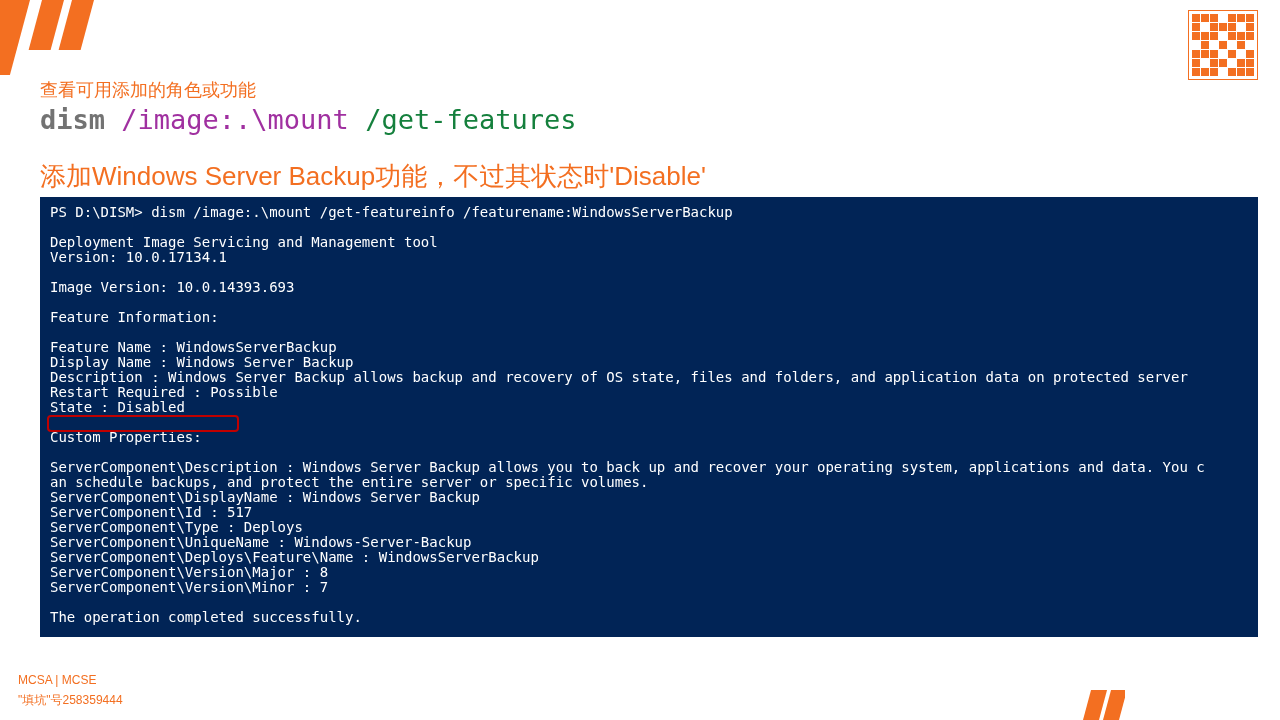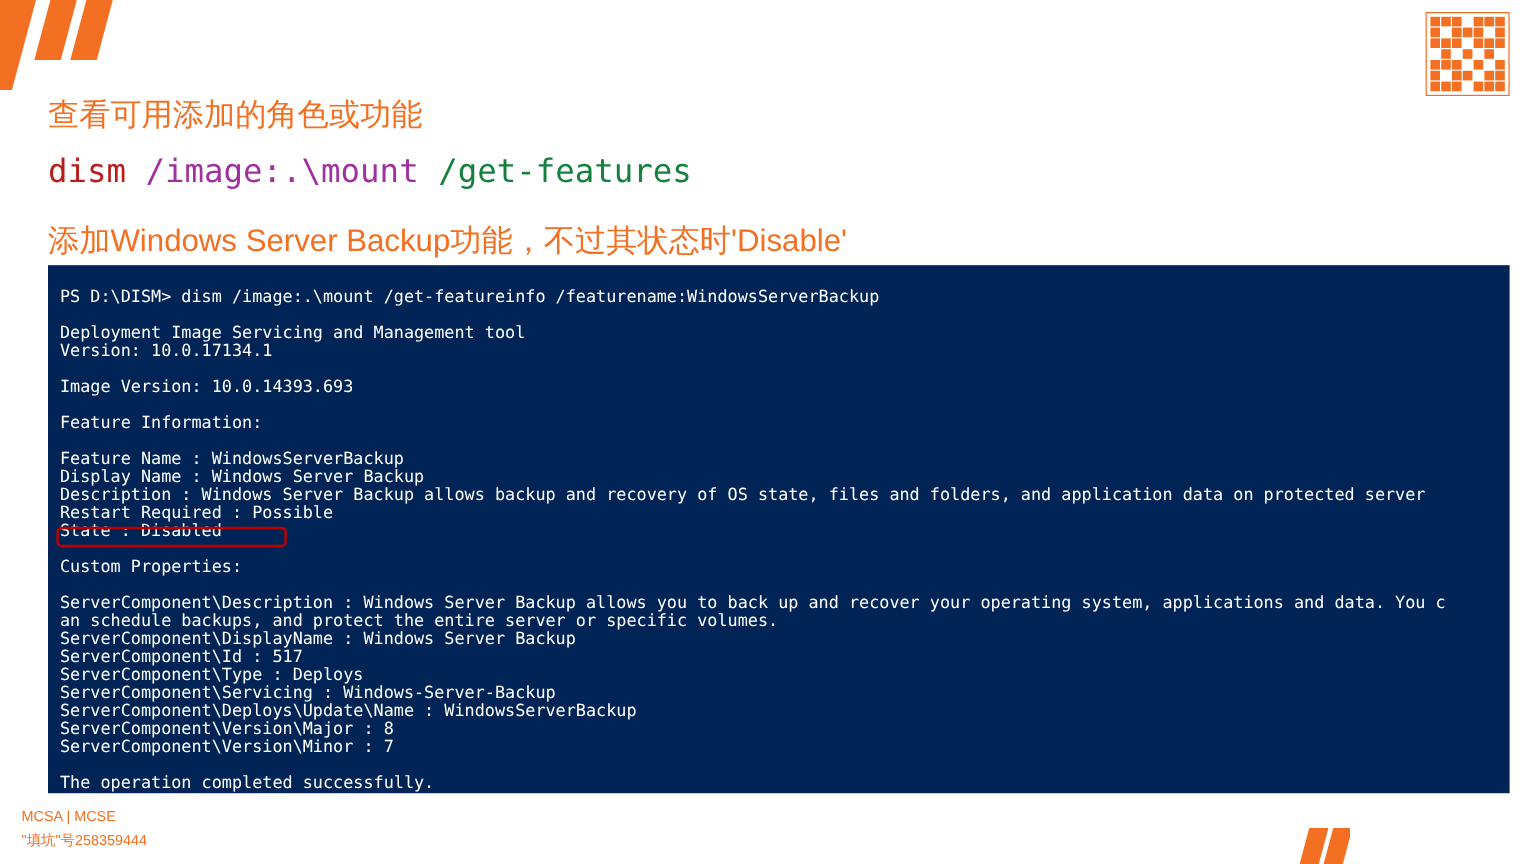--- a/index.html
+++ b/index.html
@@ -93,44 +93,44 @@
     .qr-cell { background: #f36f21; }
     .qr-cell.w { background: #fff; }
     .content {
       position: absolute;
       top: 78px;
       left: 40px;
       right: 22px;
     }
     .heading-1 {
       color: #f36f21;
-      font-size: 26px;
+      font-size: 18px;
       font-weight: 400;
-      margin-bottom: 15px;
+      margin-bottom: 2px;
     }
     .command-line {
       font-family: Consolas, monospace;
       font-size: 27px;
       margin-bottom: 24px;
     }
-    .cmd-dism { color: #b91c1c; }
+    .cmd-dism { color: #737373; font-weight: bold; }
     .cmd-path { color: #a030a0; text-align: center; }
     .cmd-flag { color: #15803d; }
     .heading-2 {
       color: #f36f21;
       font-size: 26px;
       font-weight: 400;
       margin-bottom: 3px;
     }
     .terminal {
       background: #012456;
       color: #ffffff;
       font-family: Consolas, "Lucida Console", monospace;
       font-size: 14px;
-      padding: 20px 10px;
+      padding: 8px 10px;
       line-height: 15px;
       white-space: pre;
       width: 1218px;
       height: 440px;
       position: relative;
     }
     .highlight-box {
       position: absolute;
       border: 2px solid #c00000;
       border-radius: 4px;
@@ -231,22 +231,22 @@
 <span>Restart Required : Possible</span>
 <span>State : Disabled</span>
 
 <span>Custom Properties:</span>
 
 <span>ServerComponent\Description : Windows Server Backup allows you to back up and recover your operating system, applications and data. You c
 an schedule backups, and protect the entire server or specific volumes.</span>
 <span>ServerComponent\DisplayName : Windows Server Backup</span>
 <span>ServerComponent\Id : 517</span>
 <span>ServerComponent\Type : Deploys</span>
-<span>ServerComponent\Servicing : Windows-Server-Backup</span>
-<span>ServerComponent\Deploys\Update\Name : WindowsServerBackup</span>
+<span>ServerComponent\UniqueName : Windows-Server-Backup</span>
+<span>ServerComponent\Deploys\Feature\Name : WindowsServerBackup</span>
 <span>ServerComponent\Version\Major : 8</span>
 <span>ServerComponent\Version\Minor : 7</span>
 
 <span>The operation completed successfully.</span>
 <div class="highlight-box"></div></div>
 </div>
 
 <div class="orange-decoration-bottom">
   <div class="orange-bottom-1"></div>
   <div class="orange-bottom-2"></div>

